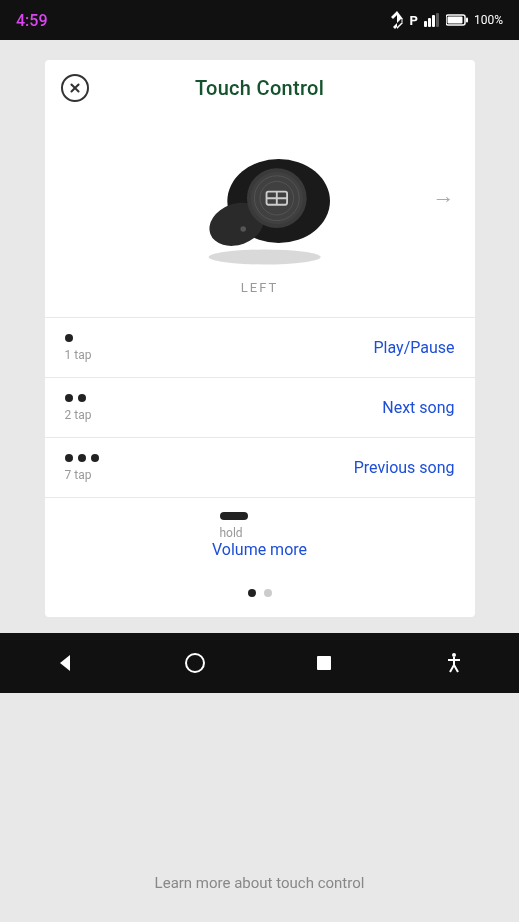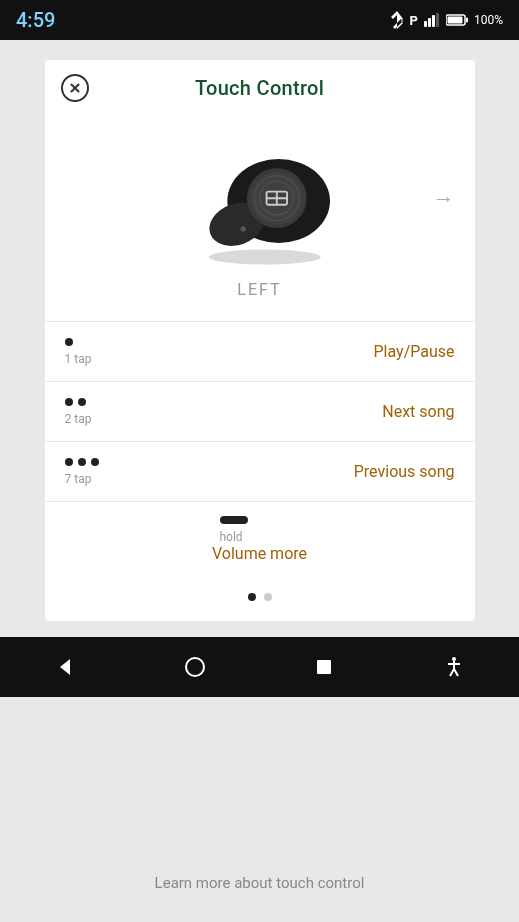--- a/index.html
+++ b/index.html
@@ -19,22 +19,22 @@
       width: 519px;
       height: 40px;
       background: #111;
       display: flex;
       align-items: center;
       justify-content: space-between;
       padding: 0 16px;
       flex-shrink: 0;
     }
     .status-time {
-      color: #7dd3fc;
-      font-size: 20px;
+      color: #d946ef;
+      font-size: 16px;
       font-weight: 500;
     }
     .status-icons {
       display: flex;
       align-items: center;
       gap: 6px;
     }
     .status-icons span {
       color: #fff;
       font-size: 12px;
@@ -110,21 +110,21 @@
       top: 50%;
       transform: translateY(-50%);
       font-size: 22px;
       color: #aaa;
       cursor: pointer;
     }
 
     
     .side-label {
       text-align: center;
-      font-size: 16px;
+      font-size: 13px;
       letter-spacing: 2px;
       color: #999;
       padding: 4px 0 12px 0;
     }
 
     
     .controls-list {
       border-top: 1px solid #e8e8e8;
       margin-top: 10px;
     }
@@ -163,21 +163,21 @@
       background: #222;
       border-radius: 4px;
     }
     .gesture-label {
       font-size: 12px;
       color: #999;
       margin-top: 2px;
     }
     .control-action {
       font-size: 16px;
-      color: #a16207;
+      color: #1d4ed8;
       text-align: right;
     }
 
     
     .page-indicators {
       display: flex;
       justify-content: center;
       gap: 8px;
       padding: 16px 0 20px 0;
     }

